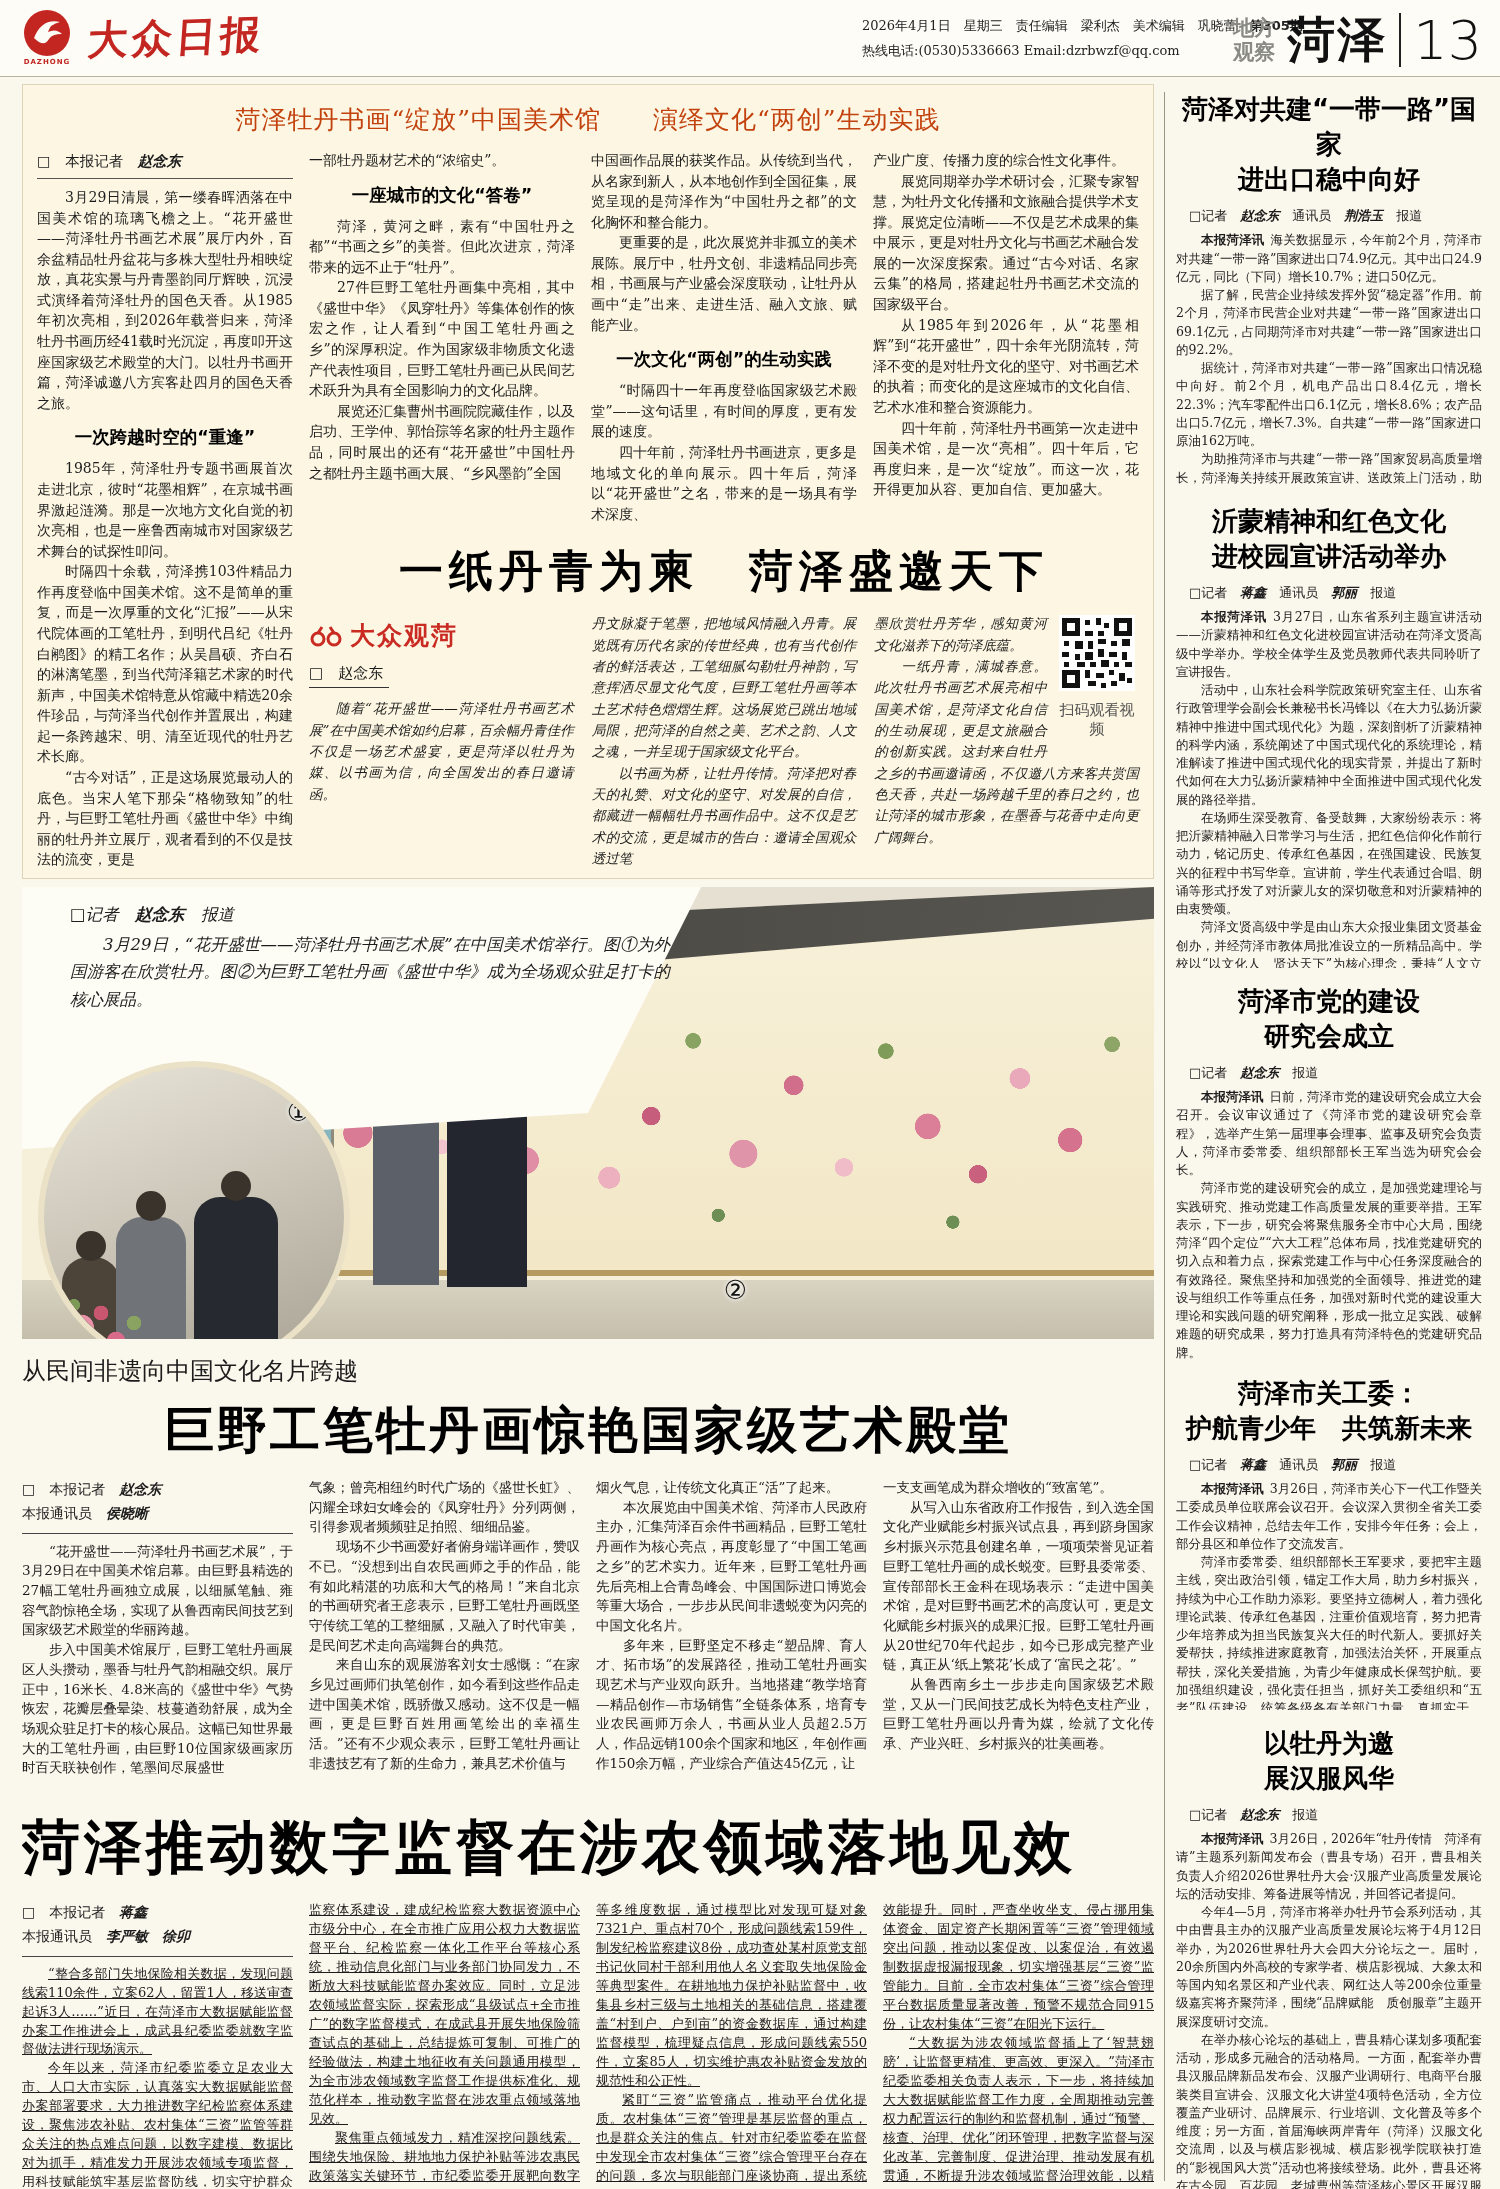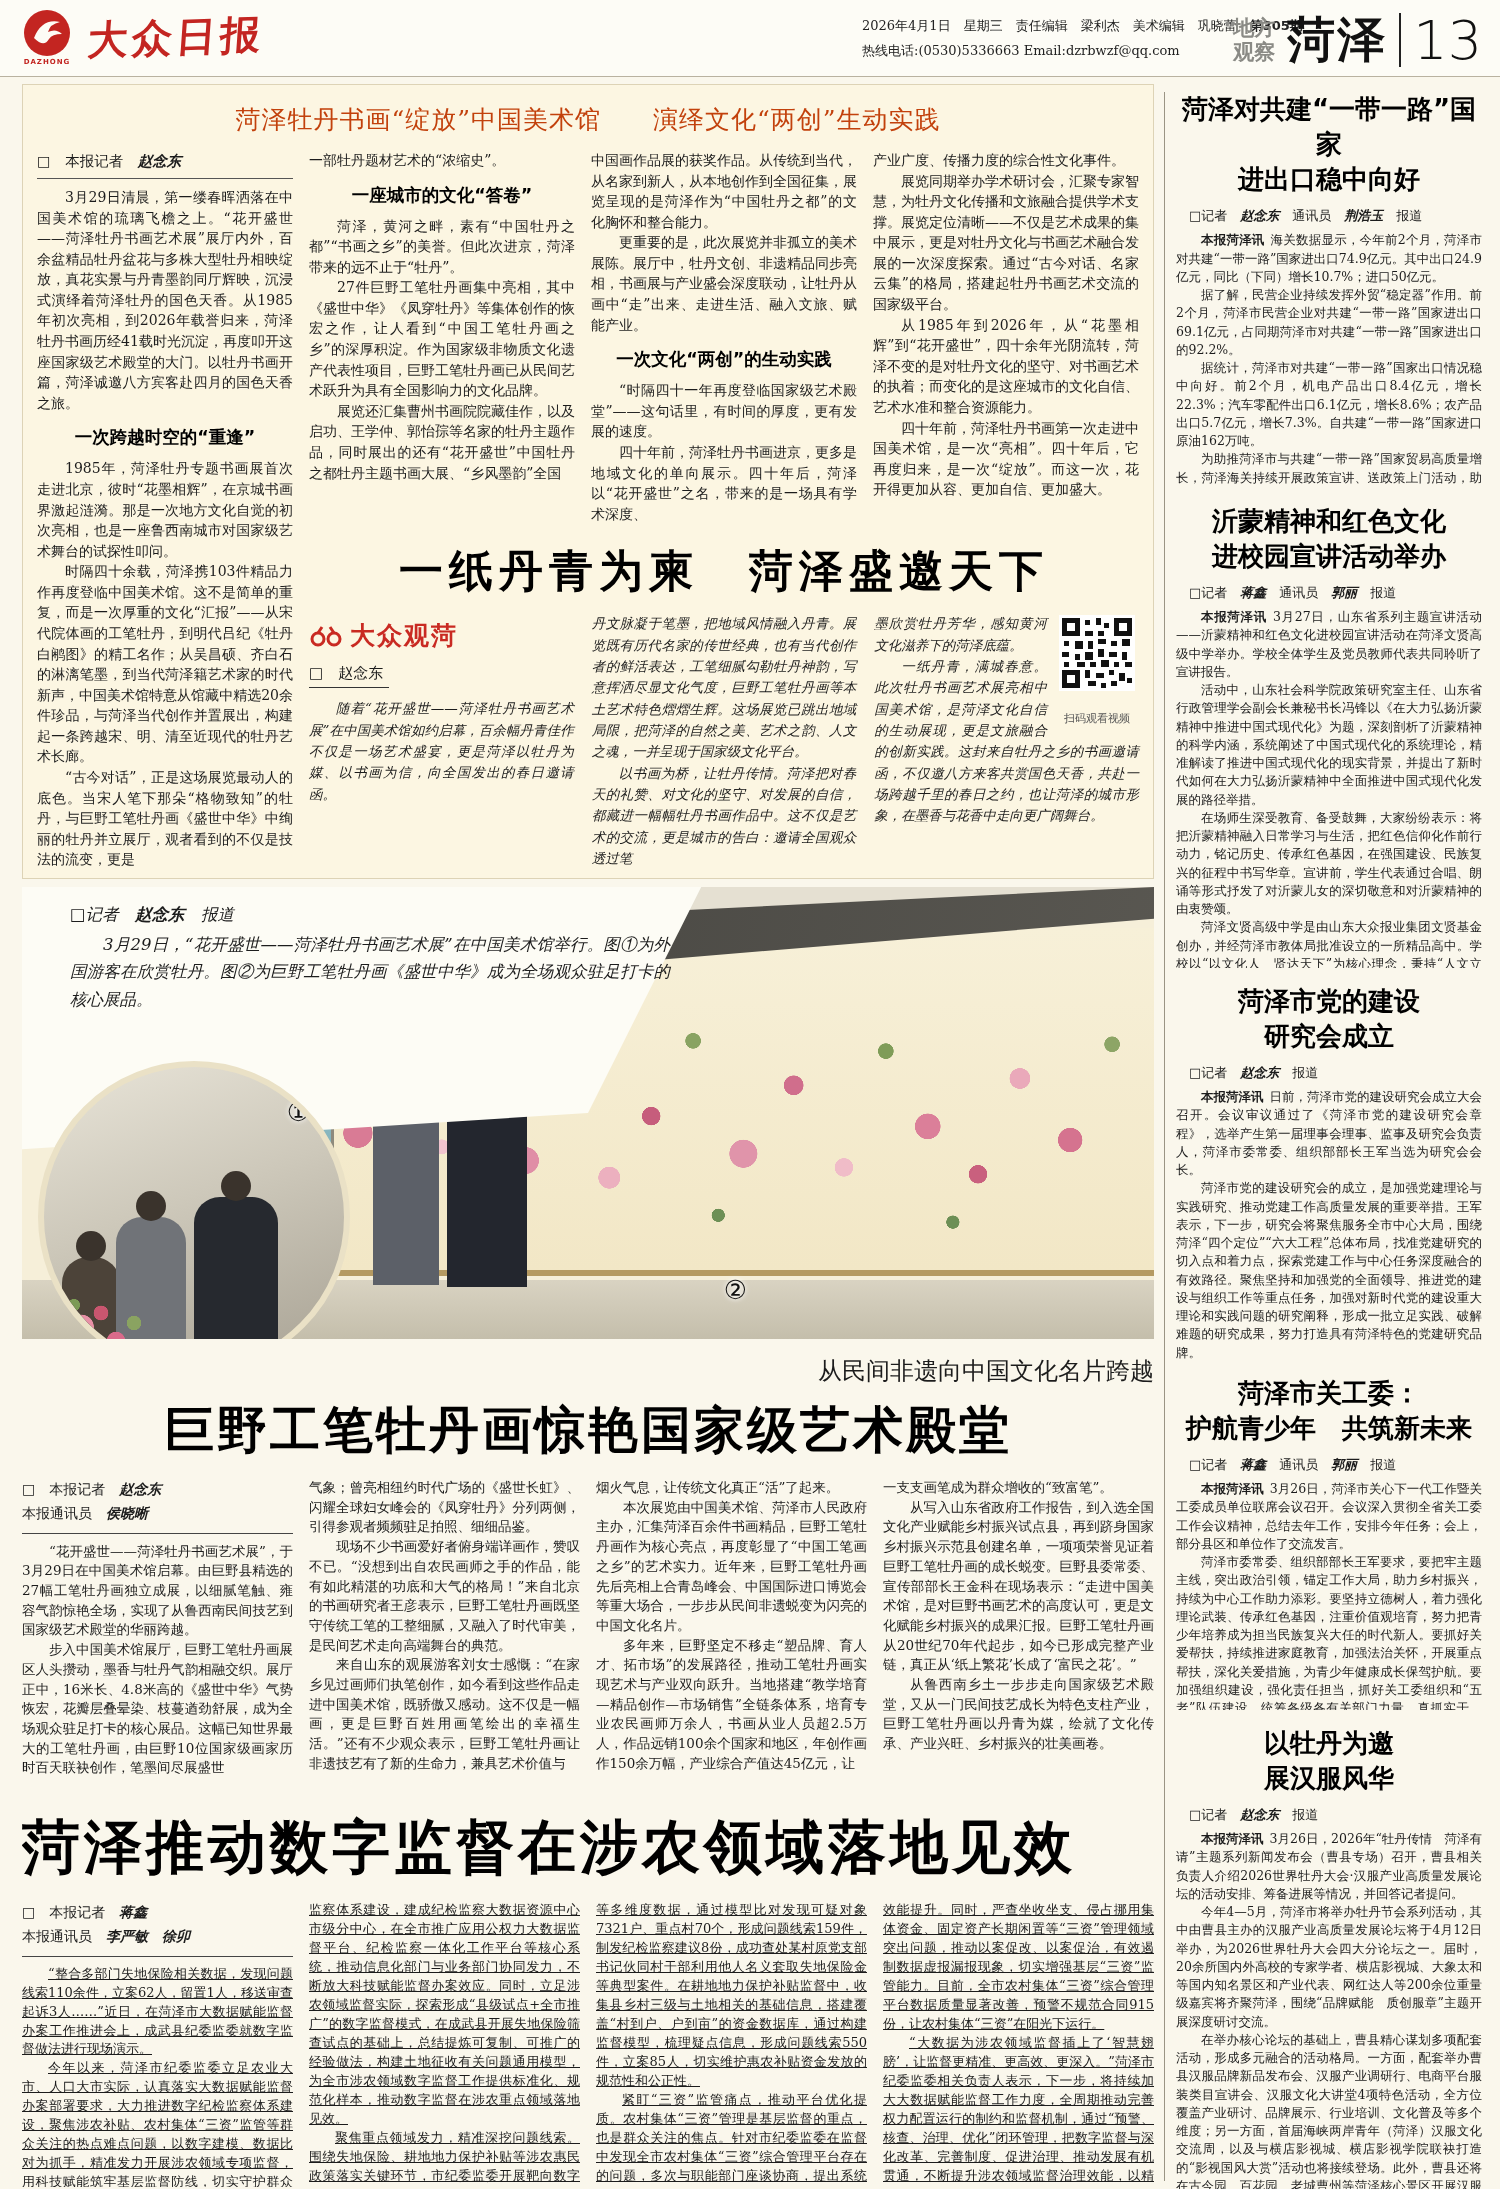--- a/index.html
+++ b/index.html
@@ -41,21 +41,21 @@
   .feature{margin-top:14px;}
   .feature-title{text-align:center;font-weight:bold;font-size:44px;letter-spacing:6px;color:#000;margin:4px 0 12px;}
   .feature-row{display:flex;gap:18px;}
   .fcol{flex:1;min-width:0;}
   .kai .para{font-style:italic;font-size:13.5px;line-height:1.58;}
   .brand-box{display:flex;align-items:center;gap:7px;color:#c92a22;font-family:"DejaVu Sans",sans-serif;
              font-weight:900;font-size:25px;letter-spacing:2px;margin:6px 0 12px;}
   .feature-byline{font-family:"DejaVu Sans",sans-serif;font-size:15px;margin-bottom:10px;}
   .fb-underline{display:inline-block;border-bottom:1px solid #333;padding:0 6px 4px 0;}
   .qr-float{float:right;width:84px;margin:2px 0 4px 8px;text-align:center;}
-  .qr-caption{font-size:11px;color:#555;font-family:"DejaVu Sans",sans-serif;margin-top:16px;}
+  .qr-caption{font-size:15px;color:#555;font-family:"DejaVu Sans",sans-serif;margin-top:6px;}
   
   .photo-block{position:relative;height:452px;margin-top:8px;background:#f4eeda;overflow:hidden;}
   .ph-wall{position:absolute;inset:0;background:#f6efd9;z-index:1;}
   .ph-ceiling-light{position:absolute;inset:0;z-index:3;background:#e5e0d2;
      clip-path:polygon(26% 0,100% 0,100% 4%,27% 13%);}
   .ph-ceiling{position:absolute;inset:0;z-index:3;background:linear-gradient(100deg,#3f3e3a,#5a5852);
      clip-path:polygon(27% 9%,100% 0,100% 7%,28% 22%);}
   .mural{position:absolute;left:26%;right:0;top:9%;bottom:14%;z-index:1;
      background-color:#f5ecce;
      background-image:
@@ -115,21 +115,21 @@
       radial-gradient(circle 13px at 12% 76%,#f0b9c6 60%,transparent 63%),
       radial-gradient(circle 12px at 38% 46%,#c9566f 60%,transparent 63%),
       radial-gradient(circle 12px at 60% 56%,#8aa361 58%,transparent 62%),
       radial-gradient(circle 10px at 20% 38%,#7c9a55 58%,transparent 62%);}
   .ph-badge{position:absolute;z-index:7;font-size:26px;color:#111;font-family:"DejaVu Sans",sans-serif;
      text-shadow:0 0 4px #fff,0 0 6px #fff;}
   .b2{left:62%;bottom:34px;}
   .b1{right:34px;top:30px;}
   
   .juye{box-sizing:border-box;height:448px;margin-top:12px;overflow:hidden;}
-  .juye-kicker{text-align:right;font-size:24px;margin:4px 0 10px;}
+  .juye-kicker{text-align:left;font-size:24px;margin:4px 0 10px;}
   .juye-headline{text-align:center;font-weight:bold;font-size:50px;letter-spacing:3px;margin:0 0 14px;color:#000;}
   .juye-cols,.digital-cols{display:flex;gap:16px;}
   .juye .para,.digital .para{font-size:13.5px;line-height:1.46;}
   .byline-block{font-size:14px;border-bottom:1px solid #444;padding-bottom:7px;margin-bottom:8px;line-height:1.7;}
   
   .digital{box-sizing:border-box;height:378px;margin-top:10px;overflow:hidden;}
   .digital-headline{font-family:"DejaVu Sans",sans-serif;font-weight:900;font-size:58px;letter-spacing:4px;
      margin:0 0 14px;color:#000;}
   .digital .para{font-size:13px;text-decoration:underline;}
   

